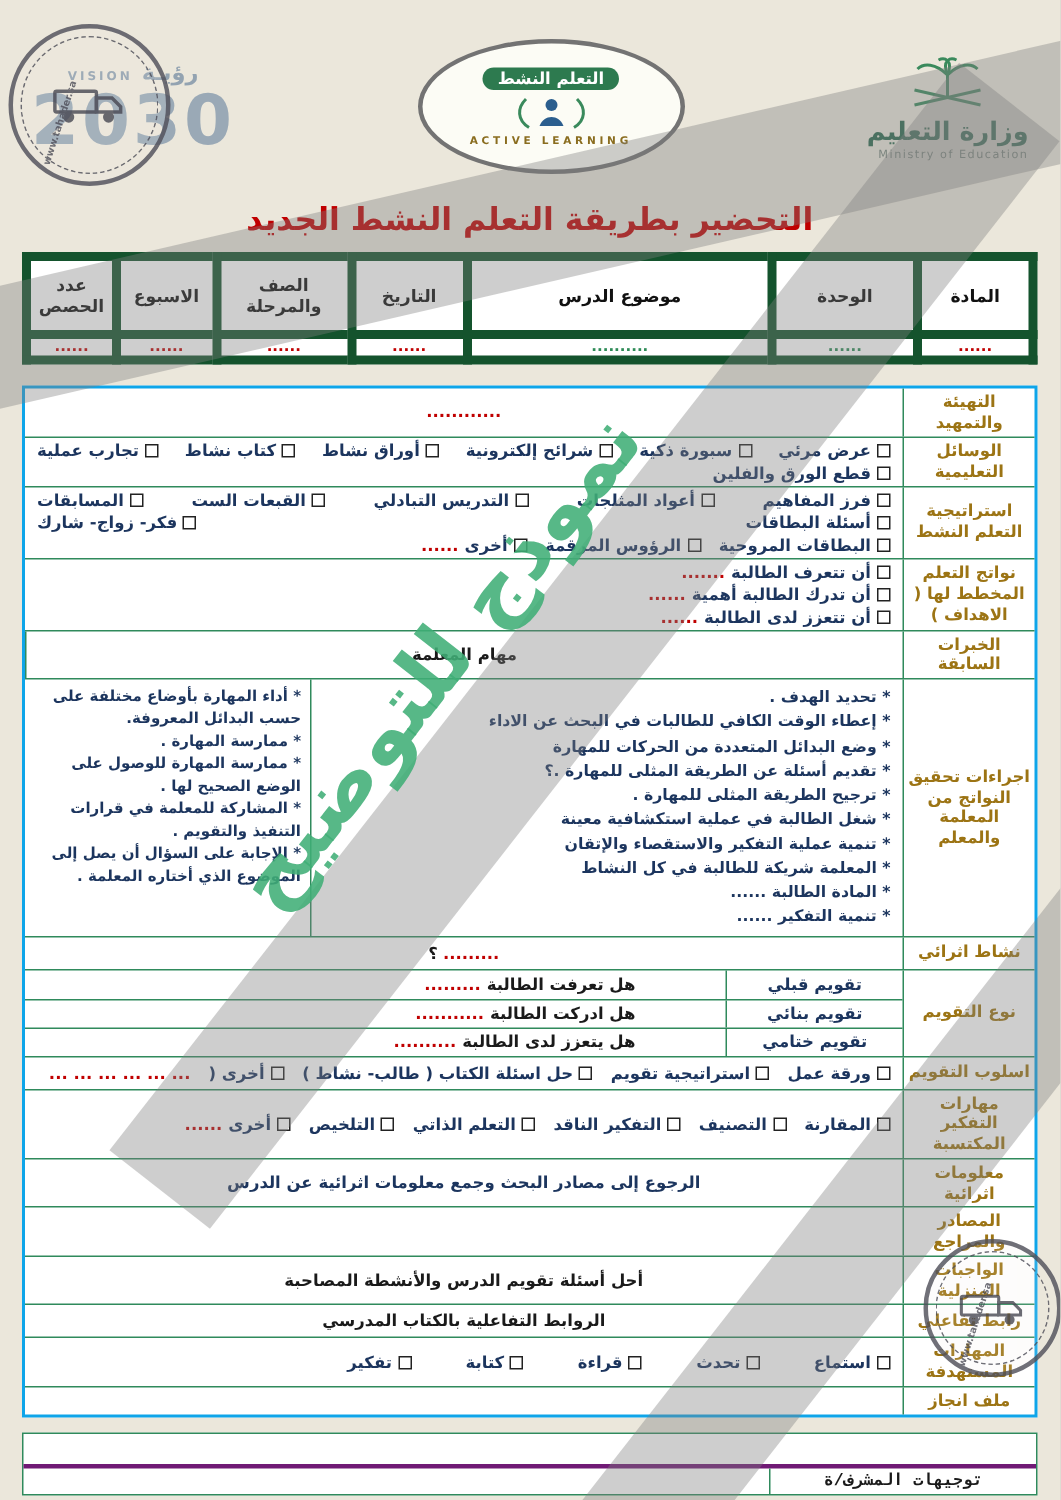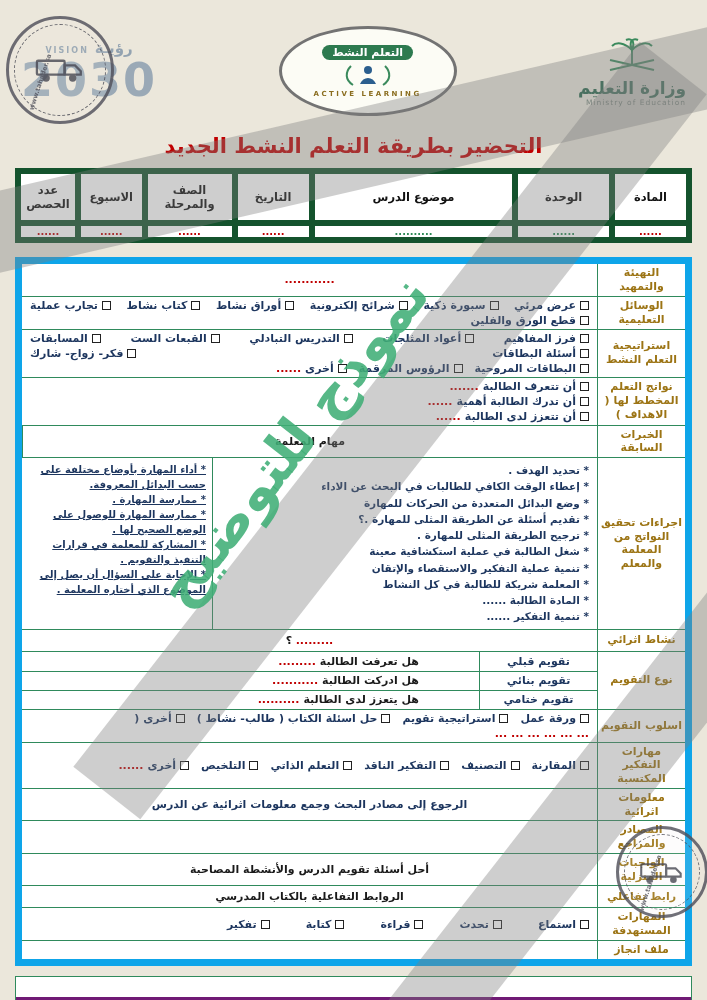--- a/index.html
+++ b/index.html
@@ -30,42 +30,42 @@
   .title { color:#c00000; font-size:21px; font-weight:bold; text-align:center; margin:4px 0 10px; }
 
   
   table.info { width:100%; border-collapse:collapse; background:#fff; }
   table.info th, table.info td { border:6px solid #14532d; }
   table.info th { font-size:11.5px; padding:9px 2px; color:#111; }
   table.info td { height:17px; font-size:10px; text-align:center; font-weight:bold; }
   .v-red { color:#c00000; } .v-green { color:#2e8b57; }
 
   
-  .main { border:7px solid #0ea5e9; background:#fff; margin-top:14px; }
+  .main { border:2px solid #0ea5e9; background:#fff; margin-top:14px; }
   .mrow { display:flex; align-items:stretch; }
   .main > .mrow + .mrow { border-top:1px solid #2f8a5c; }
   .mlabel { flex:0 0 88px; border-left:1px solid #2f8a5c; color:#9c7414; font-weight:bold;
             font-size:11px; text-align:center; display:flex; align-items:center;
             justify-content:center; padding:2px 3px; line-height:1.25; }
   .mcontent { flex:1; font-size:11px; padding:2px 8px; display:flex; align-items:center; min-height:21px; }
   .center { justify-content:center; }
   .col { flex-direction:column; align-items:stretch; justify-content:center; gap:2px; }
   .spread { display:flex; flex-wrap:wrap; align-items:center; column-gap:12px; row-gap:2px; }
   .between { justify-content:space-between; }
   .ci { display:inline-flex; align-items:center; gap:4px; }
   .cb { width:9px; height:9px; border:1.5px solid #222; display:inline-block; flex:0 0 auto; background:#fff; }
   .navy { color:#1c355e; font-weight:bold; }
   .blk  { color:#1a1a1a; font-weight:bold; }
   .red  { color:#c00000; font-weight:bold; }
 
   .pcell { display:flex; align-items:center; justify-content:center; font-size:11px; min-height:19px; }
   .pteacher { flex:1; border-left:1px solid #2f8a5c; }
   .pstudent { flex:0 0 190px; }
   .tcell { flex:1; border-left:1px solid #2f8a5c; padding:4px 8px; font-size:10.5px; line-height:1.55; }
-  .scell { flex:0 0 190px; padding:4px 6px; font-size:10px; line-height:1.5;text-decoration:underline; }
+  .scell { flex:0 0 190px; padding:4px 6px; font-size:10px; line-height:1.5; }
 
   .ecol { flex:1; display:flex; flex-direction:column; }
   .erow { flex:1; display:flex; min-height:19px; }
   .erow + .erow { border-top:1px solid #2f8a5c; }
   .etype { flex:0 0 118px; border-left:1px solid #2f8a5c; display:flex; align-items:center;
            justify-content:center; font-size:11px; }
   .equest { flex:1; display:flex; align-items:center; gap:4px; padding-right:60px; font-size:11px; }
 
   
   .notes { border:1px solid #2f8a5c; background:#fff; margin-top:10px; }

